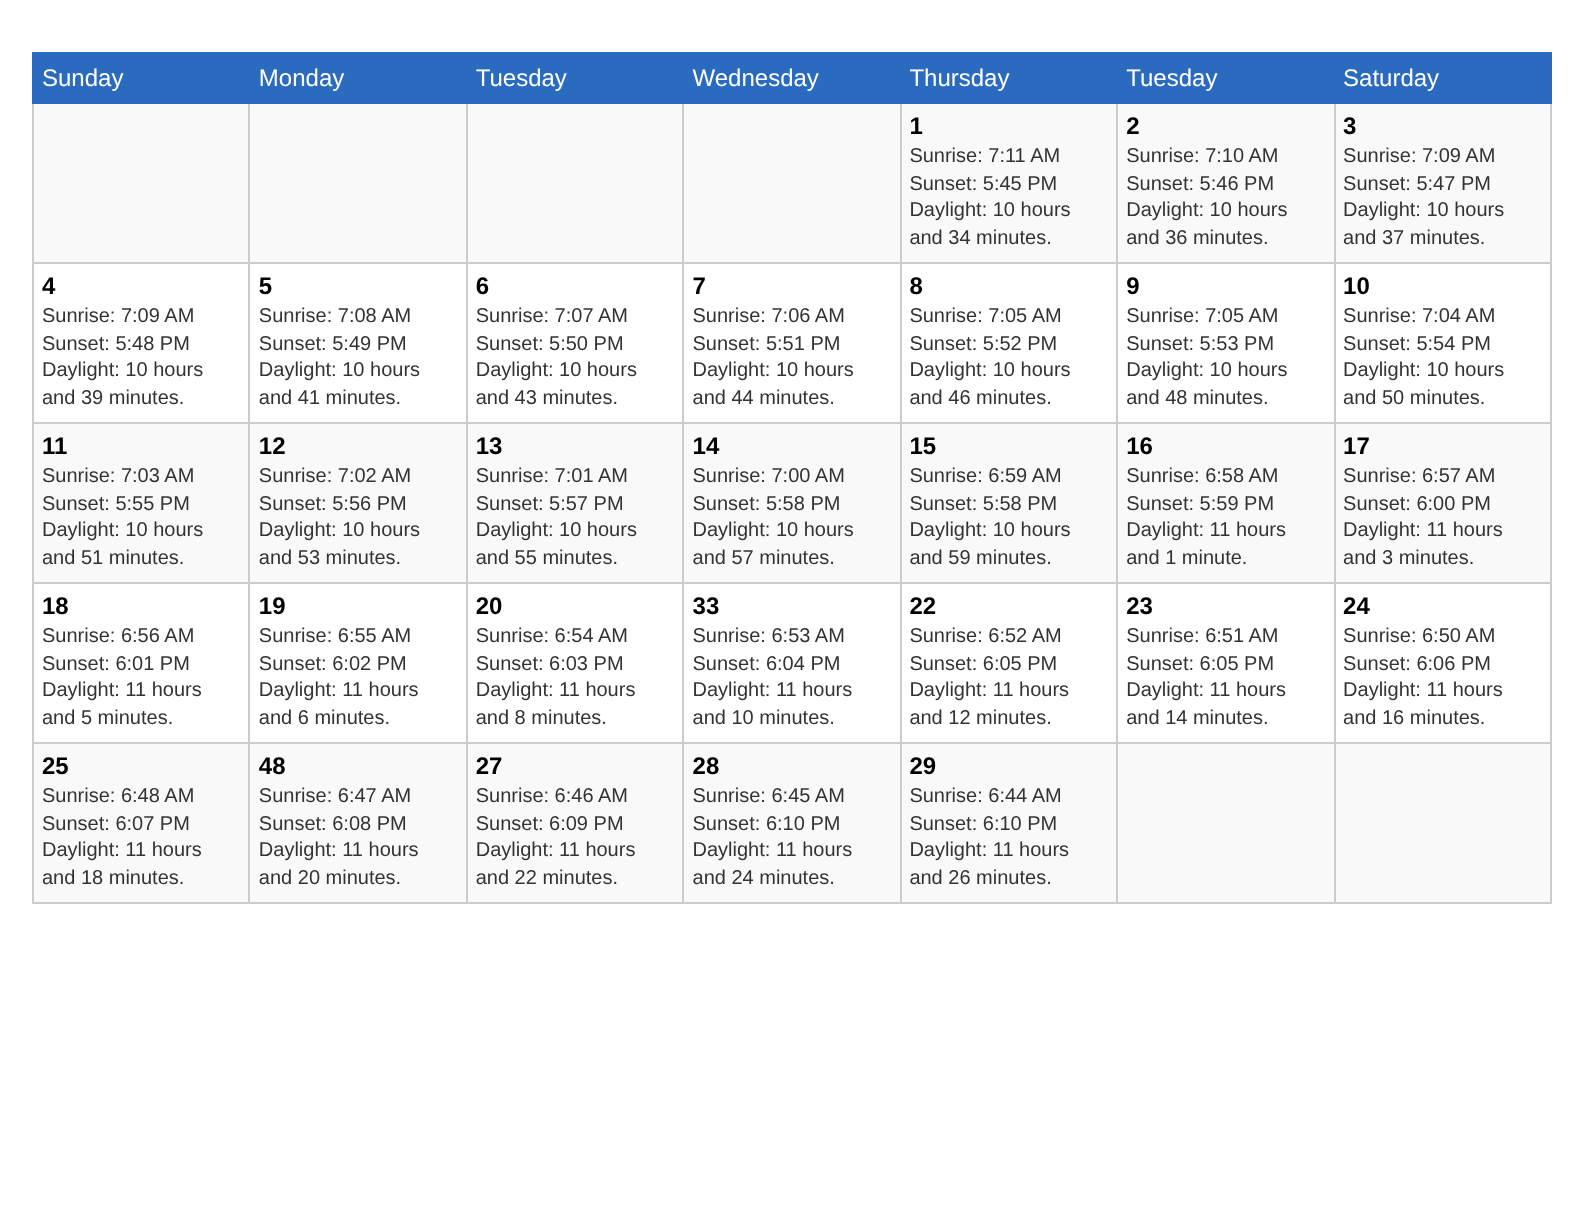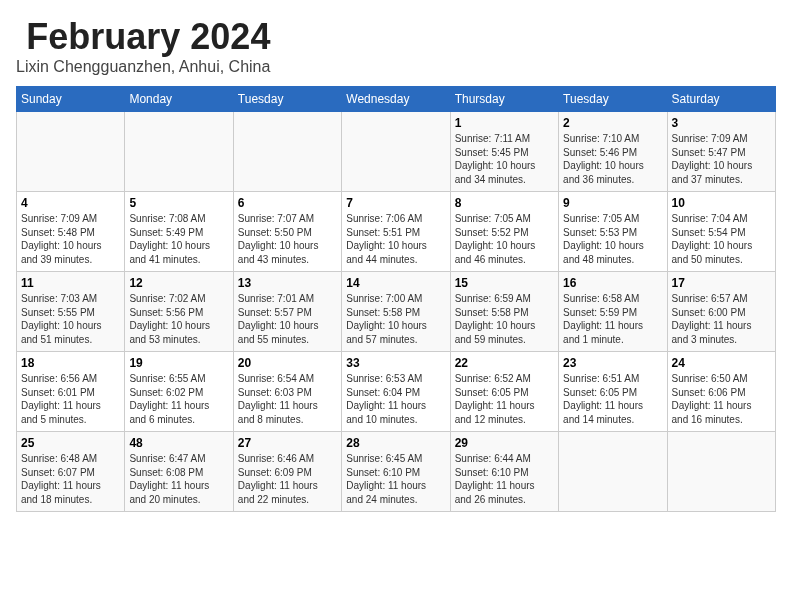--- a/index.html
+++ b/index.html
@@ -78,24 +78,20 @@
     }
     .logo-name {
       font-size: 22px;
       font-weight: bold;
     }
   </style>
 </head>
 <body>
 
 <div class="header">
-  <div class="title-block">
-    <h1>February 2024</h1>
-    <h2>Lixin Chengguanzhen, Anhui, China</h2>
-  </div>
 </div>
 
 <table>
   <thead>
     <tr>
     <th>Sunday</th>
         <th>Monday</th>
         <th>Tuesday</th>
         <th>Wednesday</th>
         <th>Thursday</th>

